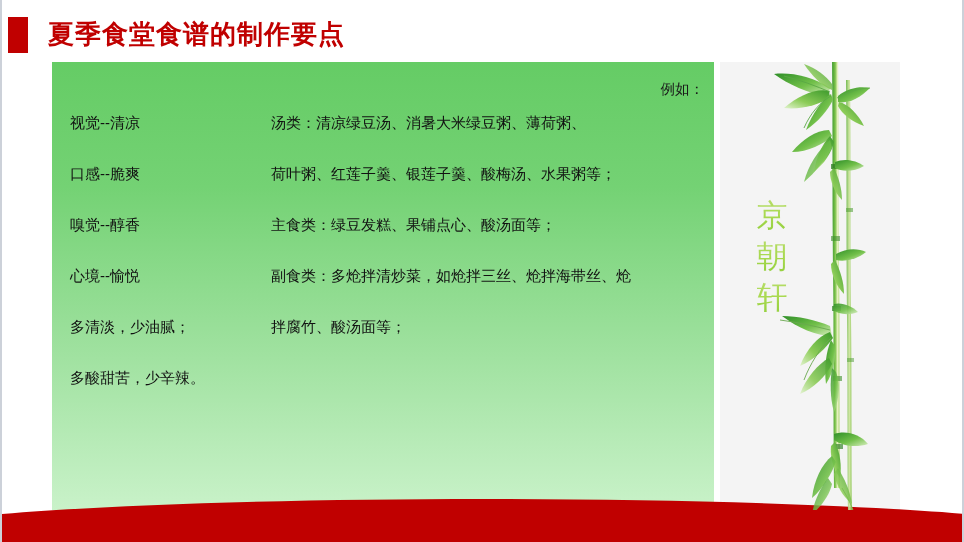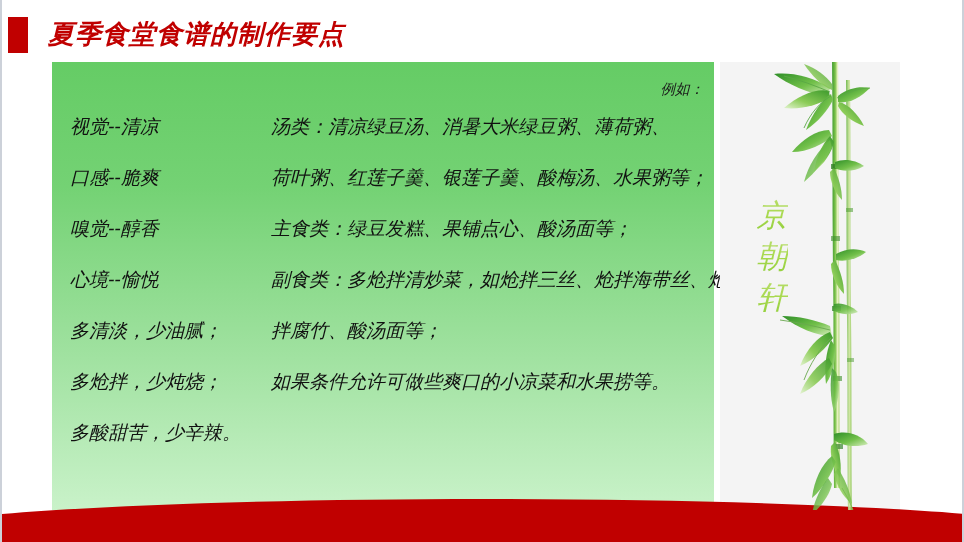--- a/index.html
+++ b/index.html
@@ -14,21 +14,20 @@
 
   .slide {
     position: relative;
     width: 964px;
     height: 542px;
     background: #ffffff;
     overflow: hidden;
     border-right: 2px solid #ccd1d9;
     border-left: 2px solid #ccd1d9;
     box-sizing: border-box;
-    font-style: italic;
   }
 
   
   .title-row {
     position: absolute;
     left: 0;
     top: 14px;
     height: 42px;
     width: 100%;
     display: flex;
@@ -73,21 +72,21 @@
     text-align: right;
   }
 
   .rows {
     margin-top: 17px;
   }
   .row {
     display: flex;
     align-items: baseline;
     height: 51px;
-    font-size: 19px;
+    font-size: 15px;
     color: #111111;
     font-family: "Liberation Sans", "DejaVu Sans", sans-serif;
   }
   .row .col-left {
     width: 205px;
     flex: 0 0 205px;
     padding-left: 4px;
     box-sizing: border-box;
     white-space: nowrap;
   }
@@ -174,24 +173,20 @@
         <div class="col-right">主食类：绿豆发糕、果铺点心、酸汤面等；</div>
       </div>
       <div class="row">
         <div class="col-left">心境--愉悦</div>
         <div class="col-right">副食类：多炝拌清炒菜，如炝拌三丝、炝拌海带丝、炝</div>
       </div>
       <div class="row">
         <div class="col-left">多清淡，少油腻；</div>
         <div class="col-right">拌腐竹、酸汤面等；</div>
       </div>
-      <div class="row">
-        <div class="col-left">多炝拌，少炖烧；</div>
-        <div class="col-right">如果条件允许可做些爽口的小凉菜和水果捞等。</div>
-      </div>
       <div class="row last-left">
         <div class="col-left">多酸甜苦，少辛辣。</div>
         <div class="col-right"></div>
       </div>
     </div>
   </div>
 
   <div class="deco-panel">
 
     <svg class="bamboo-svg" viewBox="0 0 140 456">

